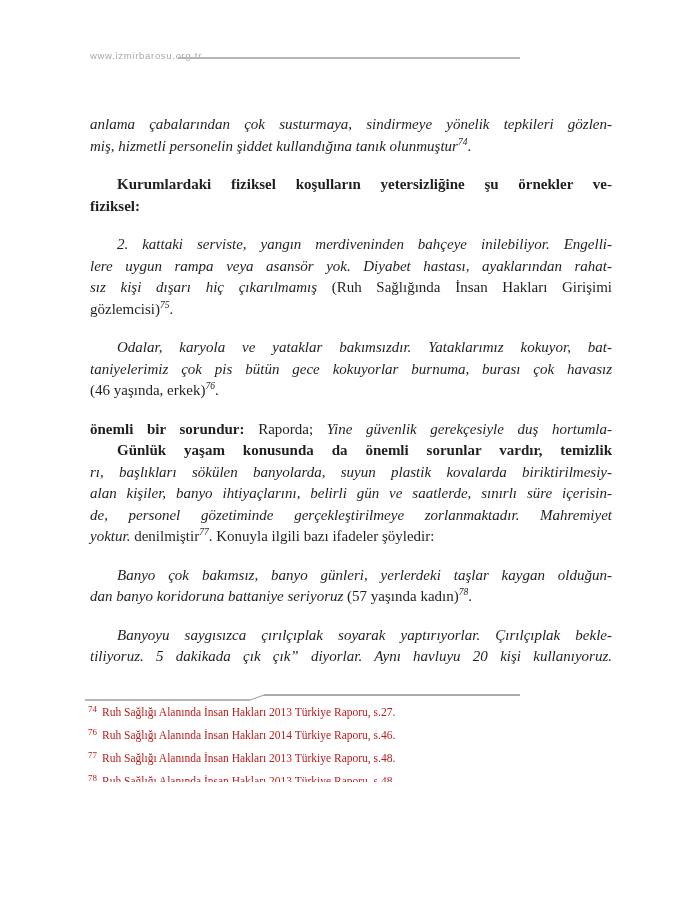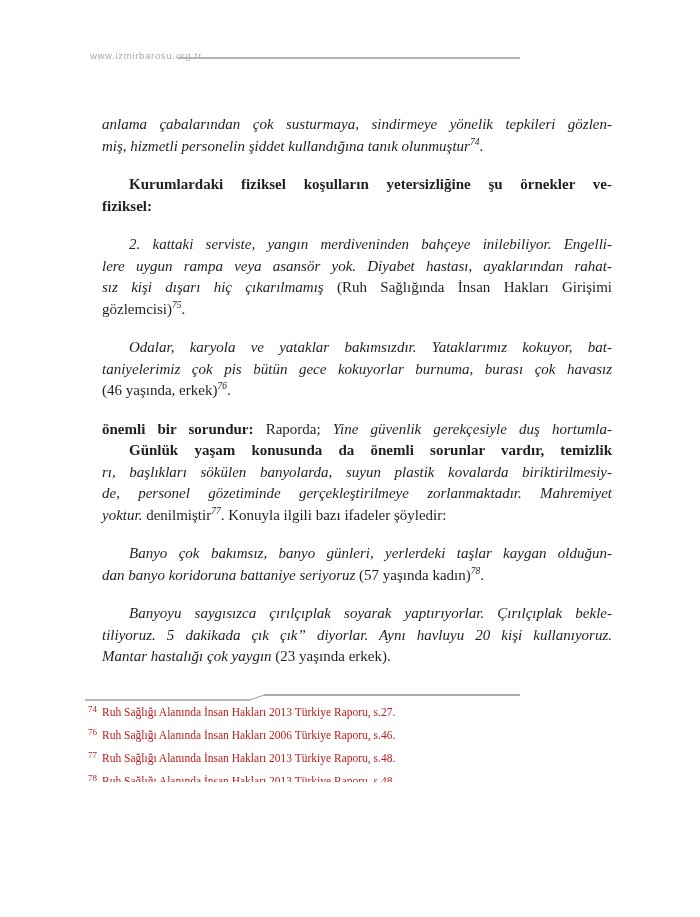--- a/index.html
+++ b/index.html
@@ -32,21 +32,21 @@
 
   
   .doc-body {
     position: absolute;
     left: 90px; top: 114px;
     width: 522px;
     font-size: 15px;
     line-height: 21.5px;
     color: #211e1e;
   }
-  .para { margin: 0 0 17px 12px; }
+  .para { margin: 0 0 17px 0; }
   .para:last-child { margin-bottom: 0; }
   .line { text-align: justify; text-align-last: justify; }
   .line.last { text-align-last: left; }
   .line.first { text-indent: 27px; }
   .i { font-style: italic; }
   .b { font-weight: bold; font-style: normal; }
   .r { font-style: normal; }
   .sup {
     font-size: 9.5px;
     vertical-align: 6px;
@@ -116,43 +116,43 @@
       </div>
       <div class="para">
         <div class="line first"><span class="i">Odalar, karyola ve yataklar bakımsızdır. Yataklarımız kokuyor, bat-</span></div>
         <div class="line"><span class="i">taniyelerimiz çok pis bütün gece kokuyorlar burnuma, burası çok havasız</span></div>
         <div class="line last"><span class="r">(46 yaşında, erkek)</span><span class="sup">76</span><span class="r">.</span></div>
       </div>
       <div class="para">
         <div class="line"><span class="b">önemli bir sorundur:</span><span class="r"> Raporda; </span><span class="i">Yine güvenlik gerekçesiyle duş hortumla-</span></div>
         <div class="line first"><span class="b">Günlük yaşam konusunda da önemli sorunlar vardır, temizlik</span></div>
         <div class="line"><span class="i">rı, başlıkları sökülen banyolarda, suyun plastik kovalarda biriktirilmesiy-</span></div>
+        <div class="line"><span class="i">alan kişiler, banyo ihtiyaçlarını, belirli gün ve saatlerde, sınırlı süre içerisin-</span></div>
         <div class="line"><span class="i">de, personel gözetiminde gerçekleştirilmeye zorlanmaktadır. Mahremiyet</span></div>
         <div class="line last"><span class="i">yoktur.</span><span class="r"> denilmiştir</span><span class="sup">77</span><span class="r">. Konuyla ilgili bazı ifadeler şöyledir:</span></div>
       </div>
       <div class="para">
         <div class="line first"><span class="i">Banyo çok bakımsız, banyo günleri, yerlerdeki taşlar kaygan olduğun-</span></div>
         <div class="line last"><span class="i">dan banyo koridoruna battaniye seriyoruz </span><span class="r">(57 yaşında kadın)</span><span class="sup">78</span><span class="r">.</span></div>
       </div>
       <div class="para">
         <div class="line first"><span class="i">Banyoyu saygısızca çırılçıplak soyarak yaptırıyorlar. Çırılçıplak bekle-</span></div>
         <div class="line"><span class="i">tiliyoruz. 5 dakikada çık çık” diyorlar. Aynı havluyu 20 kişi kullanıyoruz.</span></div>
-        <div class="line last"><span class="i">Mantar hastalığı çok yaygın </span><span class="r">(23 yaşında erkek).</span></div>
       </div>
     </main>
 
   <svg class="fn-sep" width="436" height="9">
     <polyline points="0,7 165,7" fill="none" stroke="#6e6e6e" stroke-width="1"></polyline>
     <polyline points="165,7 179,2" fill="none" stroke="#9a9a9a" stroke-width="1"></polyline>
     <polyline points="179,2 435,2" fill="none" stroke="#aaaaaa" stroke-width="1.8"></polyline>
   </svg>
 
   <section class="footnotes">
       <div class="fn"><span class="fn-num">74</span><span class="fn-text">Ruh Sağlığı Alanında İnsan Hakları 2013 Türkiye Raporu, s.27.</span></div>
-      <div class="fn"><span class="fn-num">76</span><span class="fn-text">Ruh Sağlığı Alanında İnsan Hakları 2006 Türkiye Raporu, s.46.</span></div>
+      <div class="fn"><span class="fn-num">76</span><span class="fn-text">Ruh Sağlığı Alanında İnsan Hakları 2014 Türkiye Raporu, s.46.</span></div>
       <div class="fn"><span class="fn-num">77</span><span class="fn-text">Ruh Sağlığı Alanında İnsan Hakları 2013 Türkiye Raporu, s.48.</span></div>
       <div class="fn"><span class="fn-num">78</span><span class="fn-text">Ruh Sağlığı Alanında İnsan Hakları 2013 Türkiye Raporu, s.48.</span></div>
     </section>
 
   <svg class="ftr-rule" width="436" height="13">
     <polyline points="0,1 186,1 216,10 435,10" fill="none" stroke="#b3b3b3" stroke-width="1.3"></polyline>
   </svg>
 
   <footer class="ftr">
     <span>32</span>

